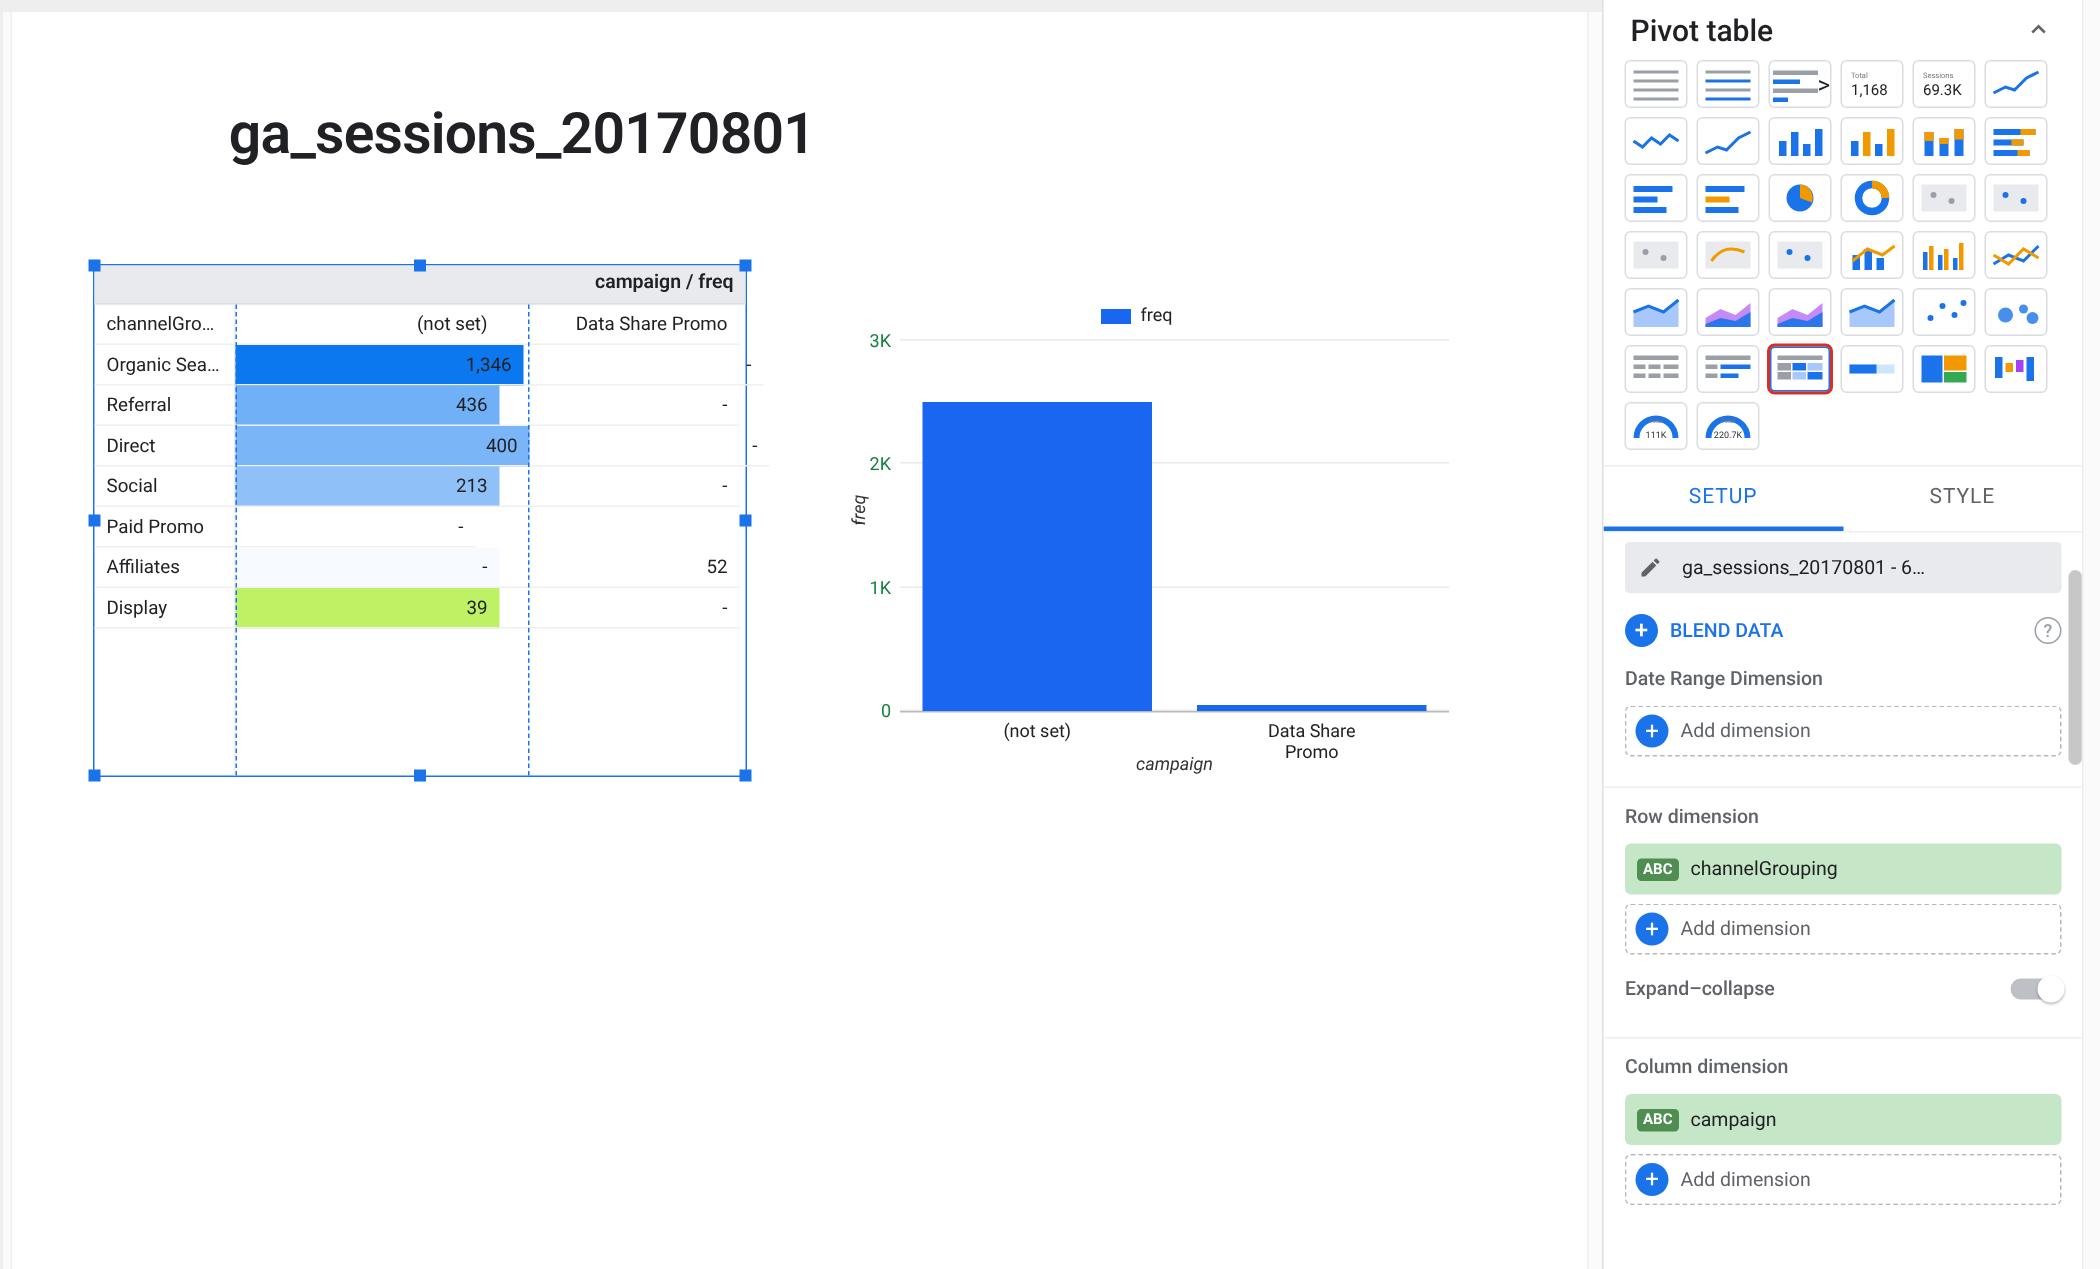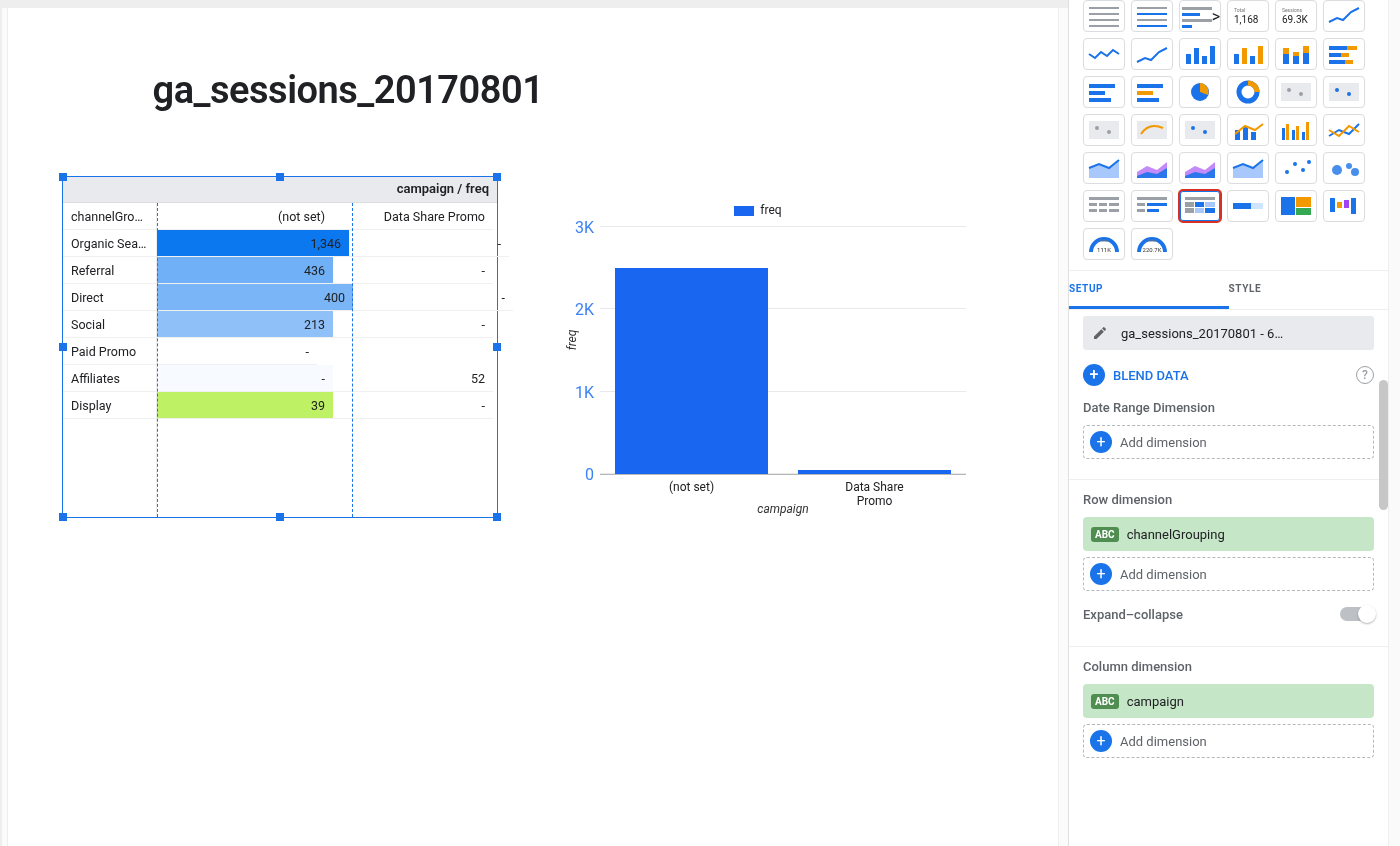--- a/index.html
+++ b/index.html
@@ -30,37 +30,37 @@
   .datacol{flex:1;position:relative}
   .cell{height:27px;line-height:27px;font-size:12.5px;padding:0 8px;border-bottom:1px solid #f0f0f0;white-space:nowrap;overflow:hidden;text-overflow:ellipsis}
   .cell.header{font-weight:400}
   .cell.right{text-align:right}
   .guideline{position:absolute;top:0;bottom:0;border-left:1px dashed var(--blue)}
   
   .chart{position:absolute;left:530px;top:195px;width:440px;height:320px}
   .legend{display:flex;justify-content:center;gap:6px;font-size:12px;margin-bottom:4px}
   .leg-swatch{width:20px;height:10px;background:#1967f0;display:inline-block;margin-top:3px}
   .plot{position:absolute;left:62px;top:24px;right:12px;bottom:48px;border-bottom:1px solid #b7b7b7;border-left:0px solid #ccc}
-  .ytick{position:absolute;right:calc(100% + 6px);font-size:16px;color:#3b82f6;transform:translateY(-50%)}
+  .ytick{position:absolute;right:calc(100% + 6px);font-size:12px;color:#15803d;transform:translateY(-50%)}
   .gridline{position:absolute;left:0;right:0;border-top:1px solid #e9e9e9}
   .bar{position:absolute;bottom:0;background:#1967f0}
   .xlabel{position:absolute;top:100%;font-size:12px;text-align:center;transform:translateX(-50%);padding-top:6px}
   .axis-y{position:absolute;left:24px;top:50%;transform:rotate(-90deg) translateX(30px);font-size:12px;font-style:italic;color:#333}
   .axis-x{position:absolute;left:50%;bottom:-42px;transform:translateX(-50%);font-size:12px;font-style:italic;color:#333}
   
   .rail{width:320px;border-left:1px solid var(--panel-border);display:flex;flex-direction:column;background:#fff;overflow:hidden}
   .scrollbar-fake{width:12px;background:#fafafa;border-left:1px solid #eee}
   .rail-head{display:flex;align-items:center;justify-content:space-between;padding:8px 18px 8px 18px;font-size:20px;font-weight:500}
   .chev{width:22px;height:22px;display:flex;align-items:center;justify-content:center;color:#5f6368}
   .chart-picker{display:grid;grid-template-columns:repeat(6,42px);gap:6px;padding:0 14px 10px 14px}
   .ct{width:42px;height:32px;border:1px solid #dadce0;border-radius:4px;background:#fff;display:flex;align-items:center;justify-content:center;overflow:hidden;cursor:pointer}
   .ct svg{width:34px;height:24px}
   .ct.selected{outline:2px solid #d93025;outline-offset:-1px;border-color:var(--blue);box-shadow:0 0 0 1px var(--blue) inset}
   .tabs{display:flex;border-top:1px solid #eee;border-bottom:1px solid #eee}
-  .tab{flex:1;text-align:left;padding:12px 0;font-size:10px;font-weight:700;letter-spacing:.6px;color:var(--text-light);cursor:pointer}
+  .tab{flex:1;text-align:center;padding:12px 0;font-size:14px;font-weight:400;letter-spacing:.6px;color:var(--text-light);cursor:pointer}
   .tab.active{color:var(--blue);border-bottom:3px solid var(--blue)}
   .setup{flex:1;overflow-y:auto;padding:0 0 20px 0}
   .ds-row{display:flex;align-items:center;background:#e8eaed;border-radius:3px;height:34px;margin:6px 14px}
   .ds-row .edit{width:34px;display:flex;align-items:center;justify-content:center;color:#5f6368}
   .ds-row .name{flex:1;font-size:13px;padding-left:4px;overflow:hidden;white-space:nowrap;text-overflow:ellipsis}
   .blend{display:flex;align-items:center;gap:8px;padding:8px 14px;color:var(--blue);font-size:13px;font-weight:500}
   .plus-circle{width:22px;height:22px;border-radius:50%;background:var(--blue);color:#fff;display:flex;align-items:center;justify-content:center;font-size:16px;line-height:1}
   .help{margin-left:auto;width:18px;height:18px;border:1.5px solid #9aa0a6;border-radius:50%;color:#9aa0a6;font-size:12px;display:flex;align-items:center;justify-content:center}
   .sec-title{font-size:13px;color:var(--text-light);padding:6px 14px 4px;font-weight:500}
   .add-dim{margin:6px 14px;border:1px dashed #b5b8bb;border-radius:4px;height:34px;display:flex;align-items:center;gap:8px;padding:0 6px;color:#5f6368;font-size:13px}
@@ -159,20 +159,28 @@
             <div class="bar" style="left:4%;width:42%;height:83.46666666666667%"></div>
     <div class="xlabel" style="left:25%">(not set)</div>
             <div class="bar" style="left:54%;width:42%;height:1.7333333333333332%"></div>
     <div class="xlabel" style="left:75%">Data Share Promo</div>
           </div>
       </div>
     </div>
   </div>
 
   <div class="rail" style="position:relative">
+    <div class="rail-head">
+      <span>Pivot table</span>
+      <span class="chev">
+        <svg viewBox="0 0 24 24" width="20" height="20">
+            <path d="M7 14l5-5 5 5" fill="none" stroke="#5f6368" stroke-width="2"></path>
+          </svg>
+      </span>
+    </div>
 
     <div class="chart-picker" id="picker">
         <div class="ct ">
           <svg>
             <g stroke="#9aa0a6" stroke-width="2">
               <line x1="2" y1="4" x2="32" y2="4"></line>
               <line x1="2" y1="10" x2="32" y2="10"></line>
               <line x1="2" y1="16" x2="32" y2="16"></line>
               <line x1="2" y1="22" x2="32" y2="22"></line>
             </g>

